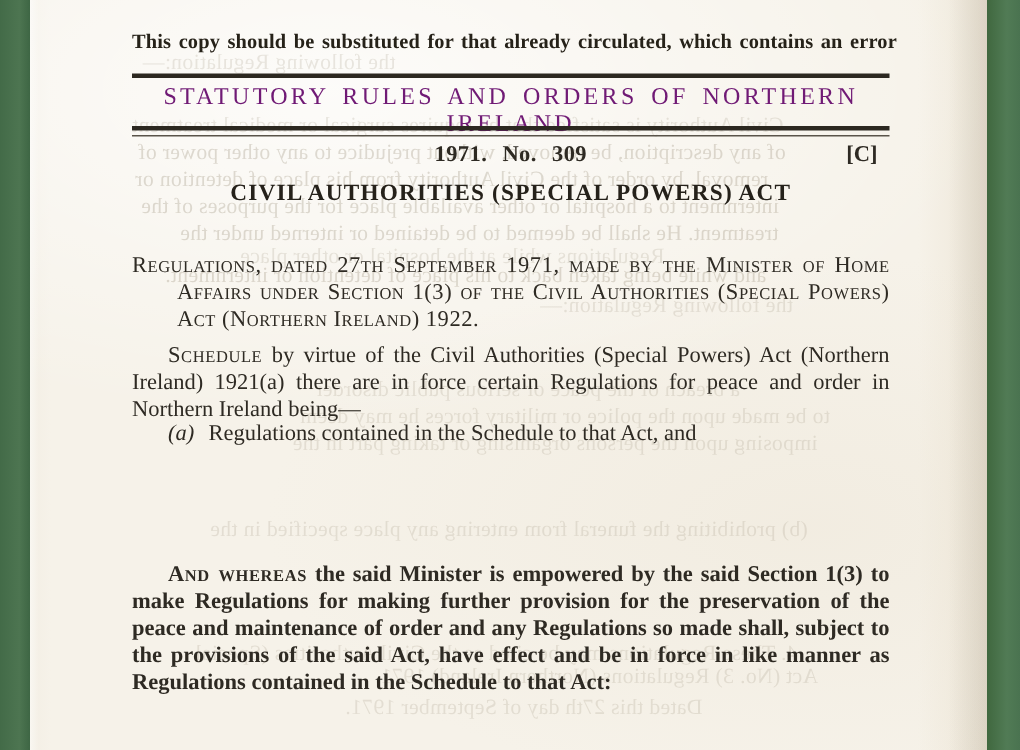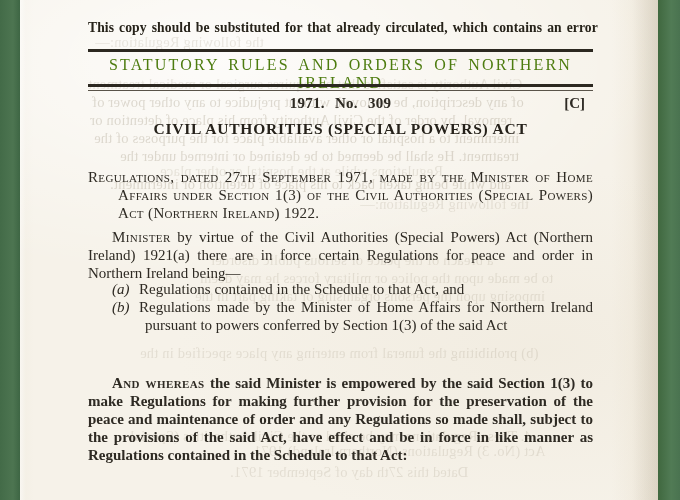--- a/index.html
+++ b/index.html
@@ -62,21 +62,21 @@
     white-space: nowrap; color: #262219;
   }
   .rule-thick { height: 3px; background: #2c2820; }
   .rule-thin  { height: 1px; background: #5a544a; }
   .r1  { top: 49px; }
   .r2a { top: 84px; }
   .r2b { top: 90px; }
 
   .masthead {
     top: 56px; text-align: center;
-    font-size: 16px; letter-spacing: 2.2px; color: #4d7c0f;
+    font-size: 16px; letter-spacing: 2.2px; color: #701a75;
     word-spacing: 3px;
   }
 
   .issue-row { top: 95px; text-align: center; font-weight: bold; font-size: 15px; }
   .issue-no { word-spacing: 6px; letter-spacing: 0.3px; }
   .corner-mark { position: absolute; right: 8px; top: 0; font-weight: bold; }
 
   .act-title { text-align: center; font-weight: bold; font-size: 15.5px; letter-spacing: 0.8px; color: #25211a; }
   .t1 { top: 120px; }
   .t2 { top: 144px; }
@@ -141,29 +141,26 @@
   <div class="abs issue-row">
     <span class="issue-no">1971. No. 309</span>
     <span class="corner-mark">[C]</span>
   </div>
 
   <div class="abs act-title t1">CIVIL AUTHORITIES (SPECIAL POWERS) ACT</div>
 
   <div class="abs body-par preamble">Regulations, dated 27th September 1971, made by the Minister of Home Affairs under Section 1(3) of the Civil Authorities (Special Powers) Act (Northern Ireland) 1922.</div>
 
   <div class="abs body-par p-whereas1">
-    <span class="sc">Minister</span><span> by virtue of the Civil Authorities (Special Powers) Act (Northern Ireland) 1921(a) there are in force certain Regulations for peace and order in Northern Ireland being—</span>
+    <span class="sc">Schedule</span><span> by virtue of the Civil Authorities (Special Powers) Act (Northern Ireland) 1921(a) there are in force certain Regulations for peace and order in Northern Ireland being—</span>
   </div>
 
   <div class="abs hang-list">
     <div class="hang-item">
       <span class="marker it">(a)</span><span>Regulations contained in the Schedule to that Act, and</span>
-    </div>
-    <div class="hang-item">
-      <span class="marker it">(b)</span><span>Regulations made by the Minister of Home Affairs for Northern Ireland pursuant to powers conferred by Section 1(3) of the said Act</span>
     </div>
   </div>
 
 
   <div class="abs body-par p-whereas2">
     <span class="sc">And whereas</span><span> the said Minister is empowered by the said Section 1(3) to make Regulations for making further provision for the preservation of the peace and maintenance of order and any Regulations so made shall, subject to the provisions of the said Act, have effect and be in force in like manner as Regulations contained in the Schedule to that Act:</span>
   </div>
 
 
 </div>

